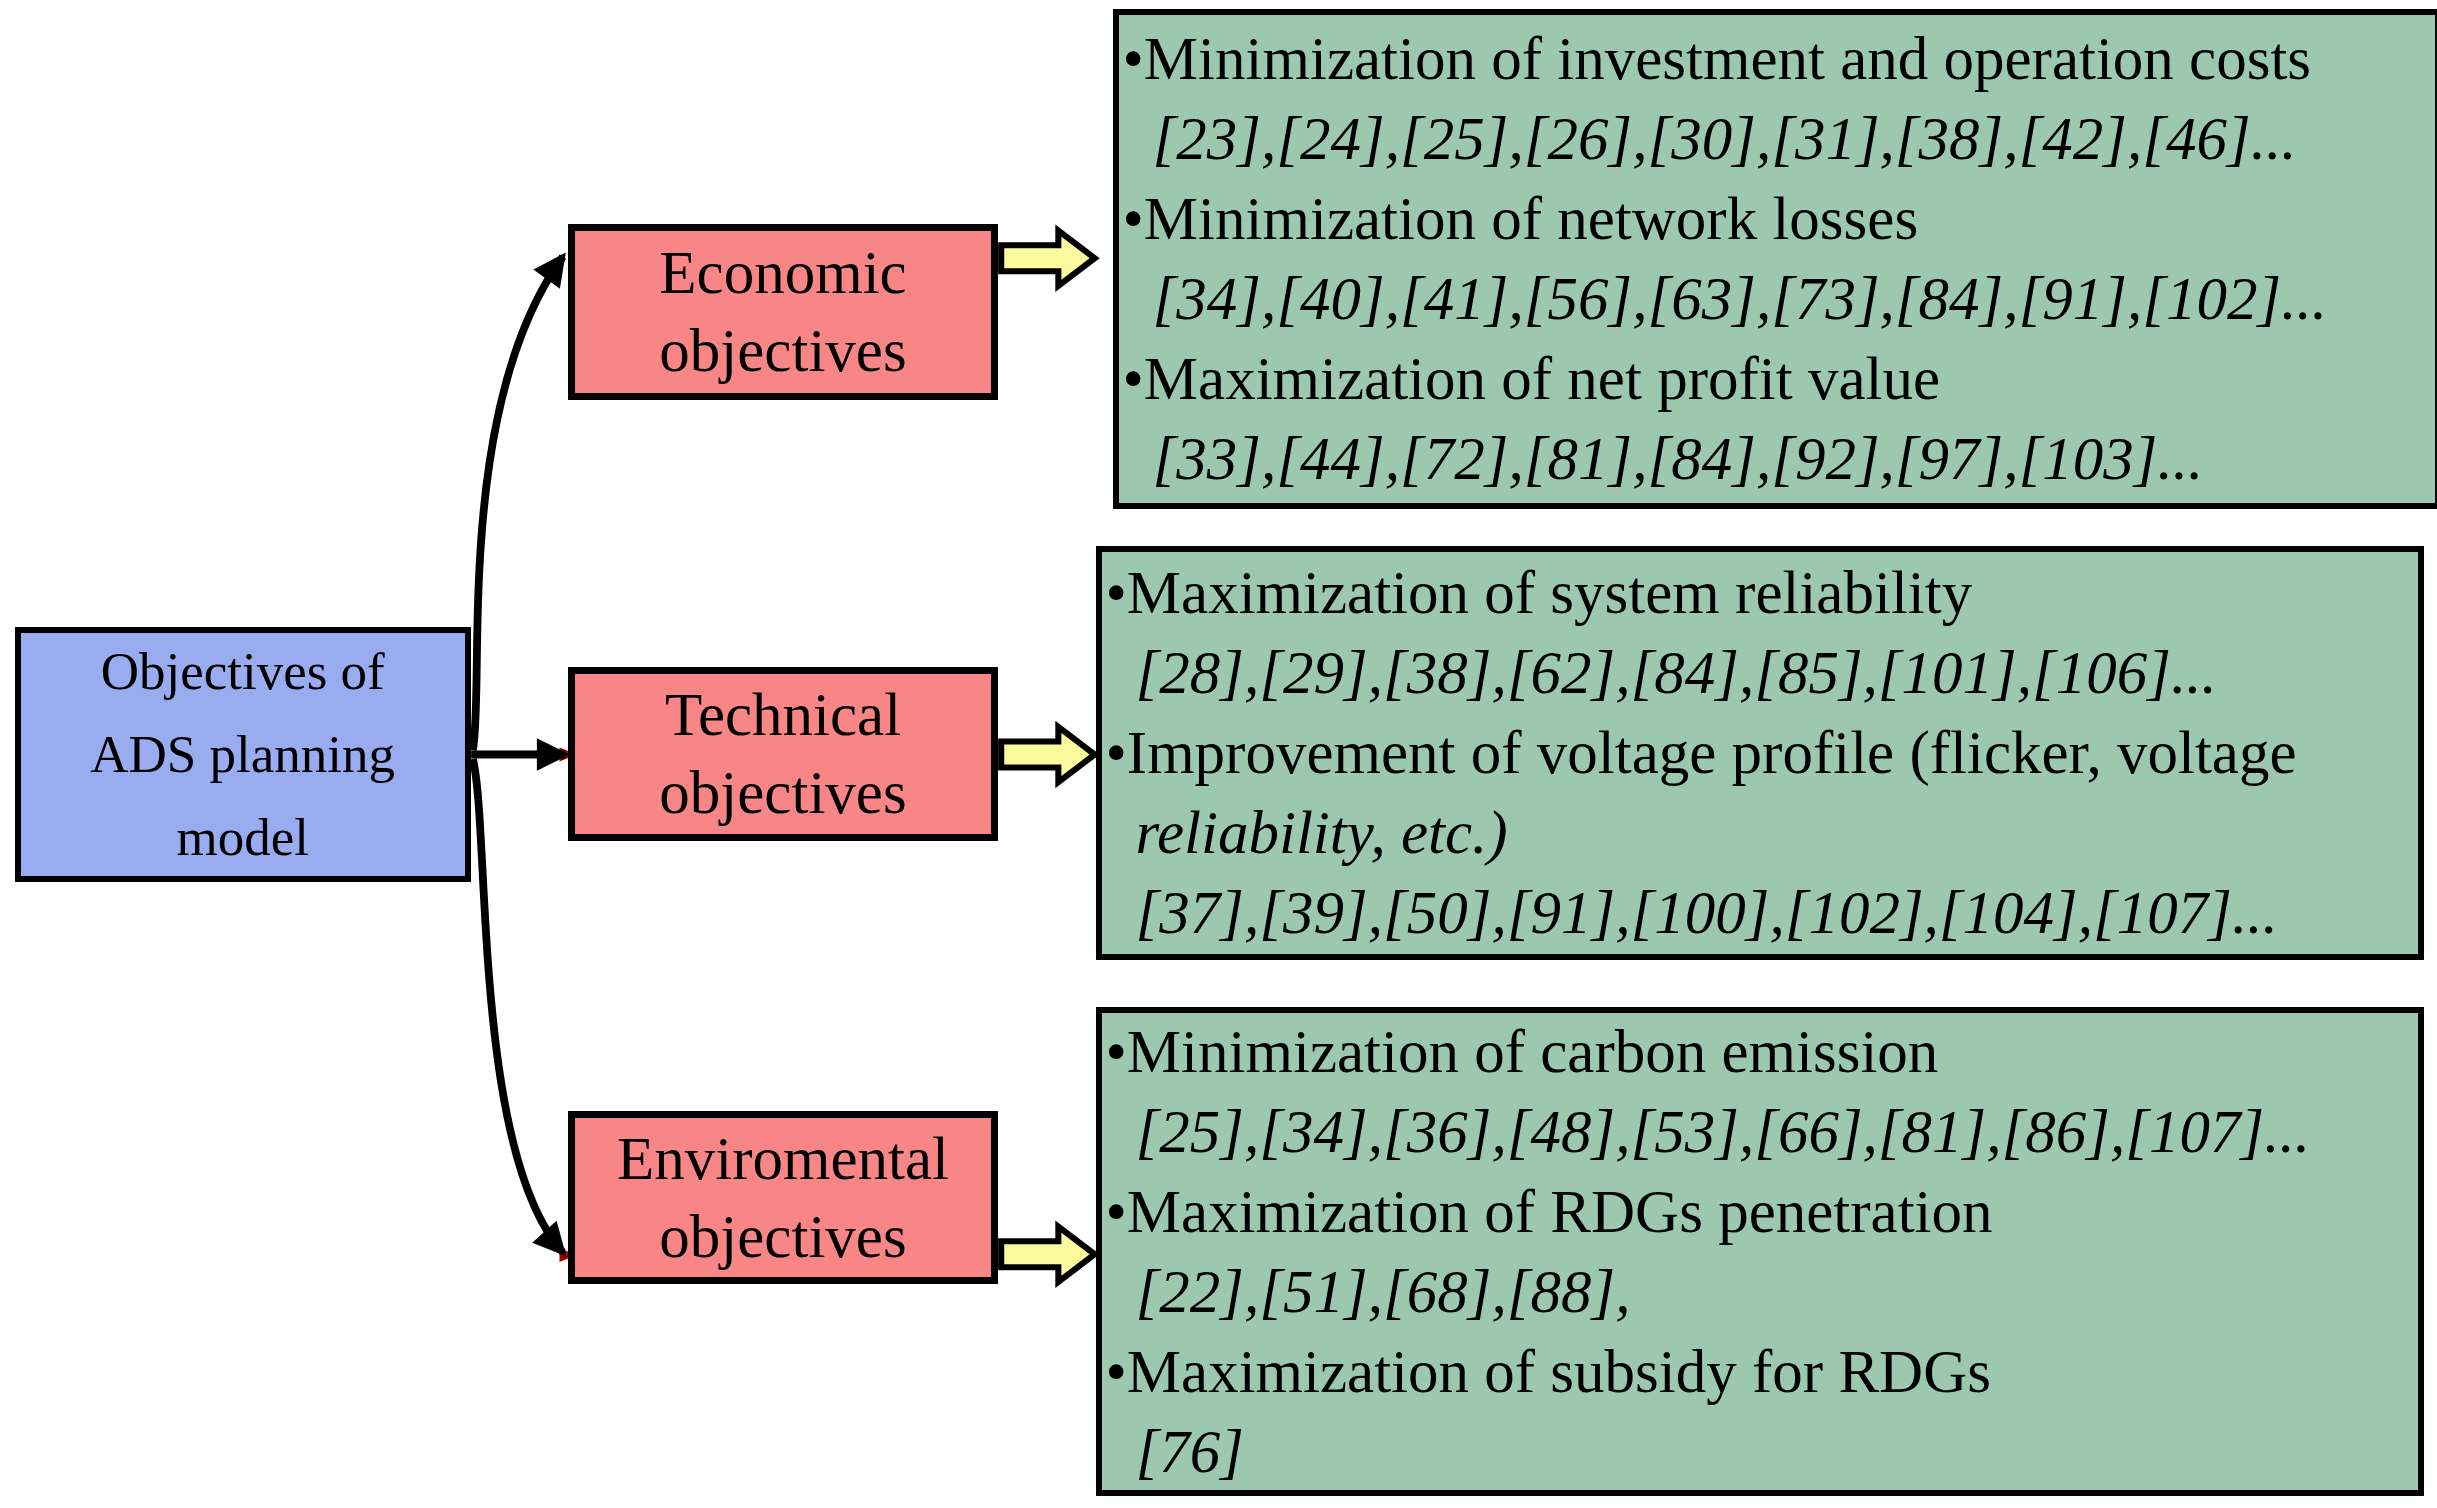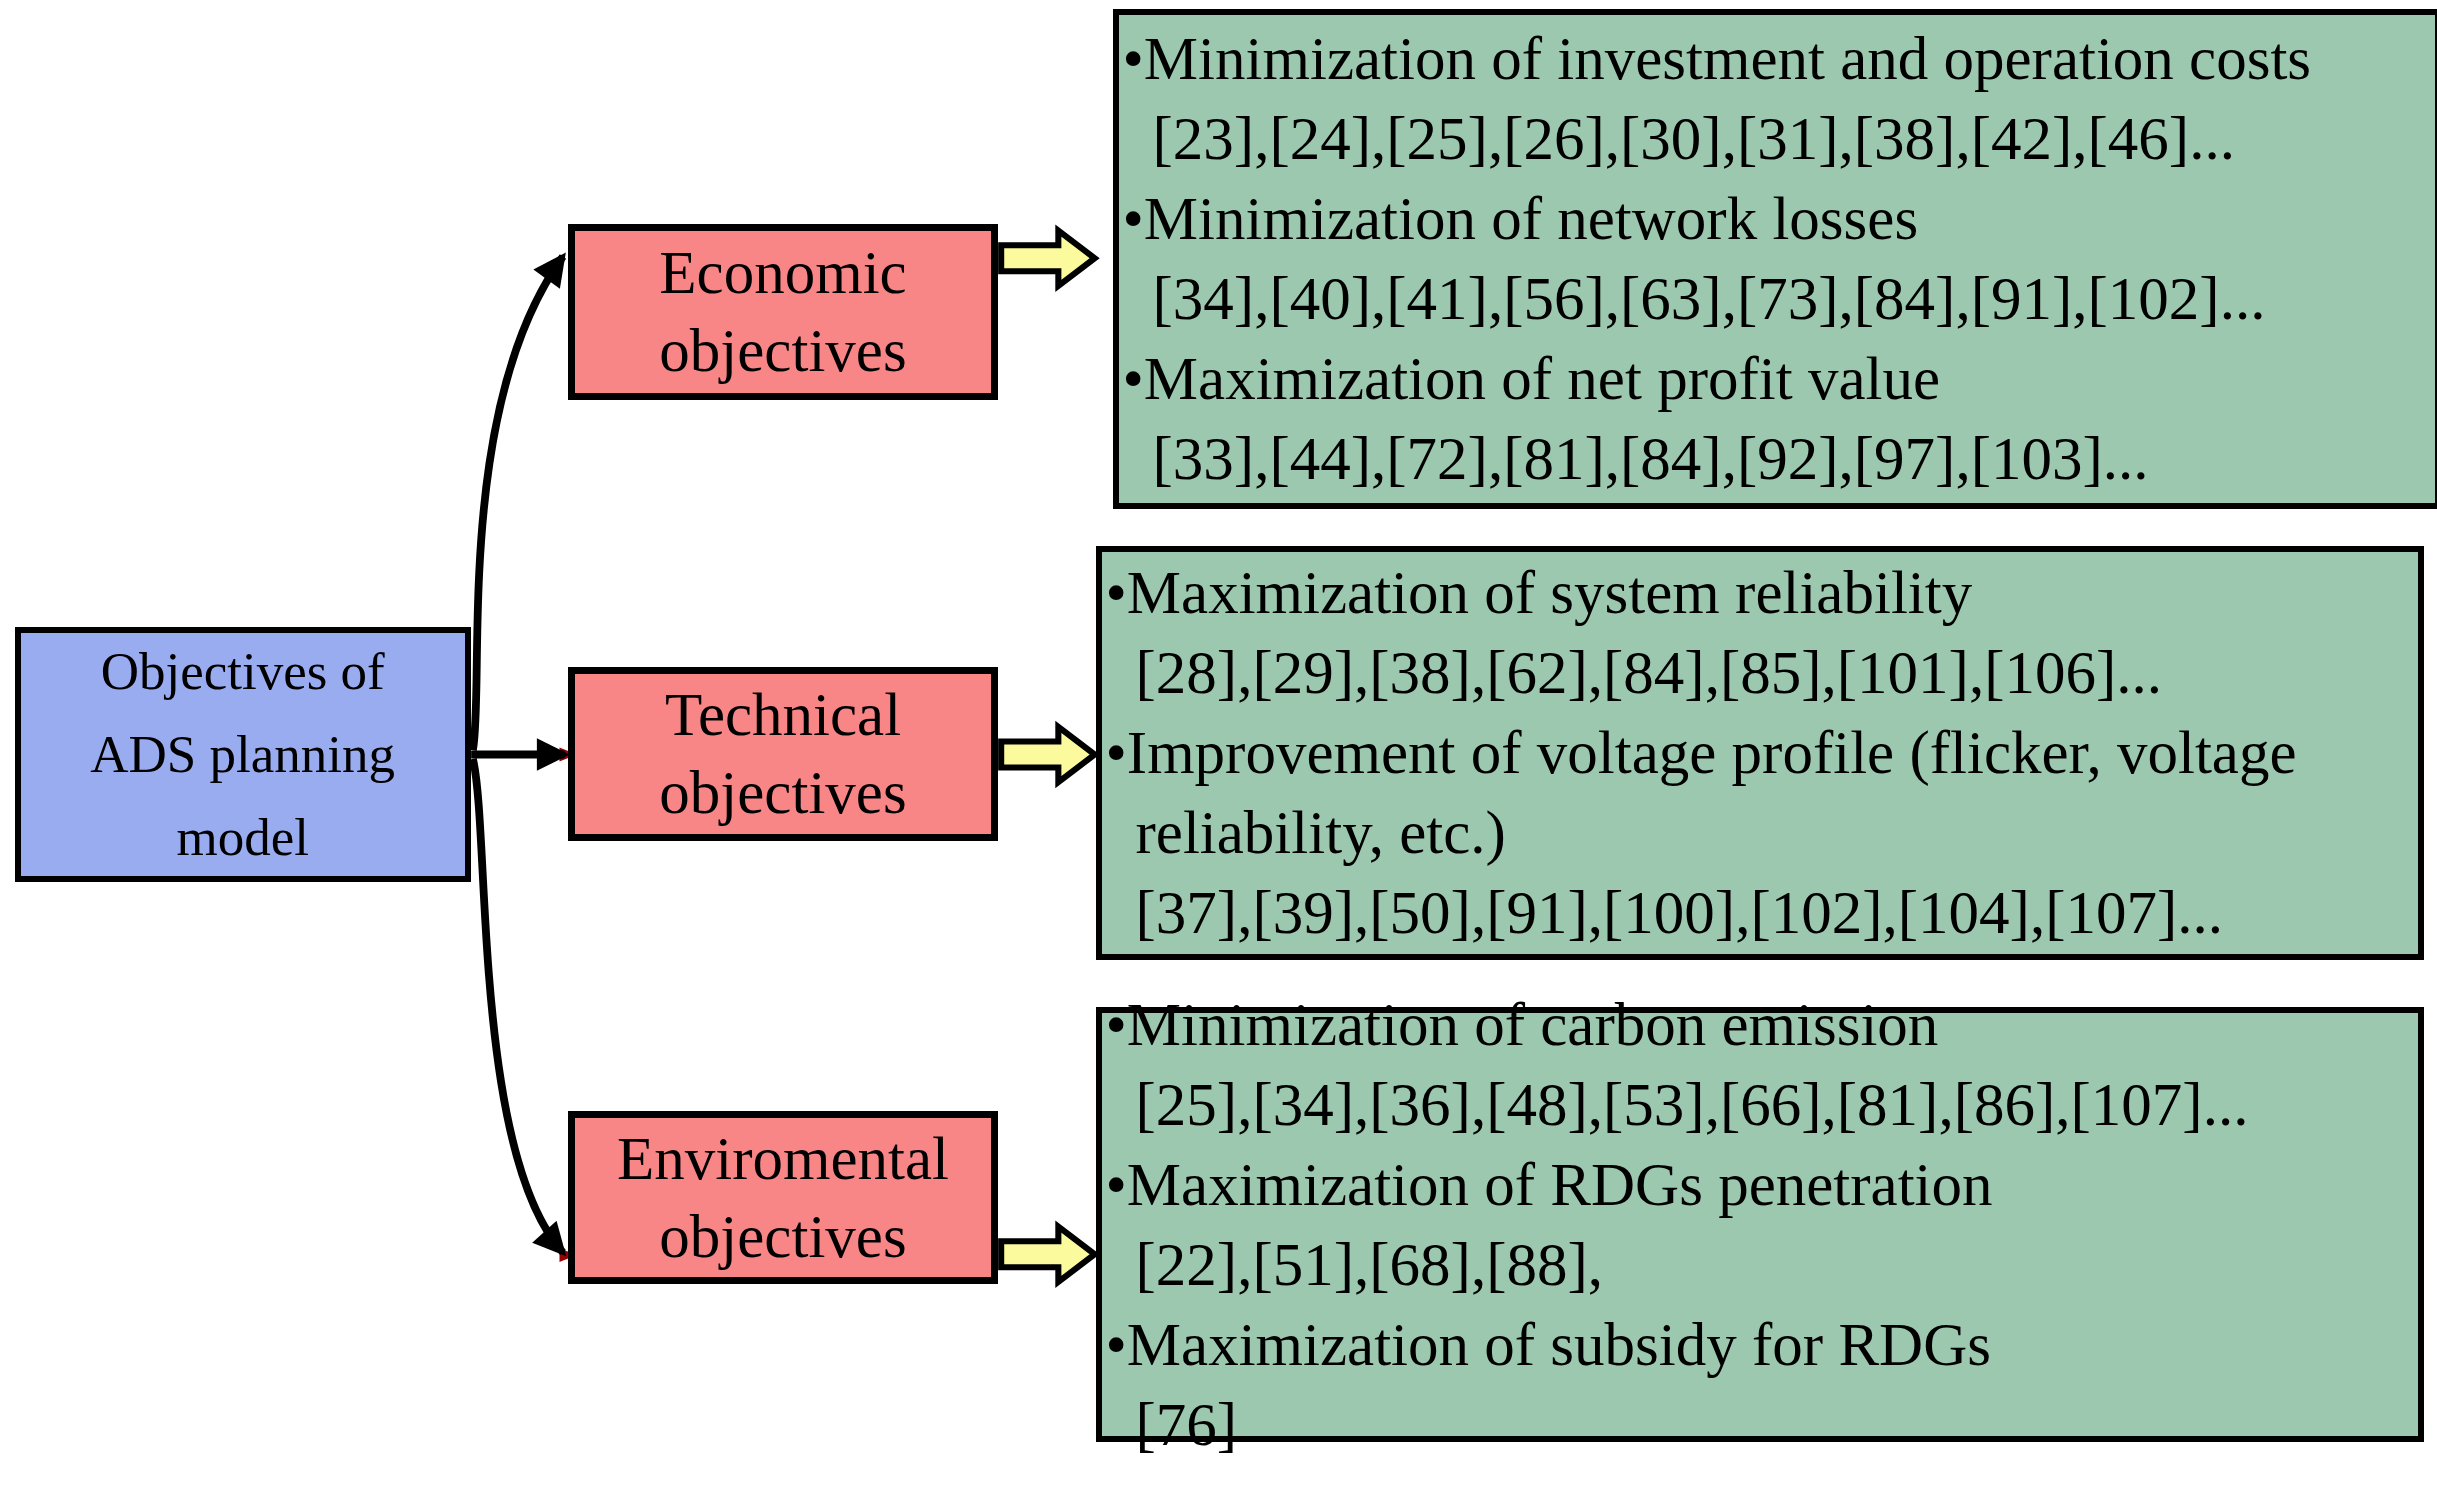--- a/index.html
+++ b/index.html
@@ -36,23 +36,23 @@
   #branch-technical{top:667px;height:174px;}
   #branch-environmental{top:1111px;height:173px;}
   .detail{
     left:1096px;width:1328px;
     background:var(--detail_fill,#9CC8AF);
     font-size:61px;line-height:80px;
     padding:1.7px 5.2px 1.7px 3.5px;
   }
   #detail-economic{top:8.7px;height:500px;margin-left:17px;}
   #detail-technical{top:546px;height:414px;}
-  #detail-environmental{top:1007px;height:435px;}
+  #detail-environmental{top:1007px;height:489px;}
   .dline{white-space:nowrap;}
-  .ref{padding-left:30px;}
+  .ref{padding-left:30px;font-style:italic;}
 </style>
 </head>
 <body>
 
 <svg id="connector-layer" viewBox="0 0 2815 1742" xmlns="http://www.w3.org/2000/svg">
   <defs>
     <marker id="ah" viewBox="0 0 10 10" refX="8.5" refY="5" markerWidth="5.5" markerHeight="4.2" orient="auto">
       <path d="M0,0 L10,5 L0,10 Z"></path>
     </marker>
   </defs>

